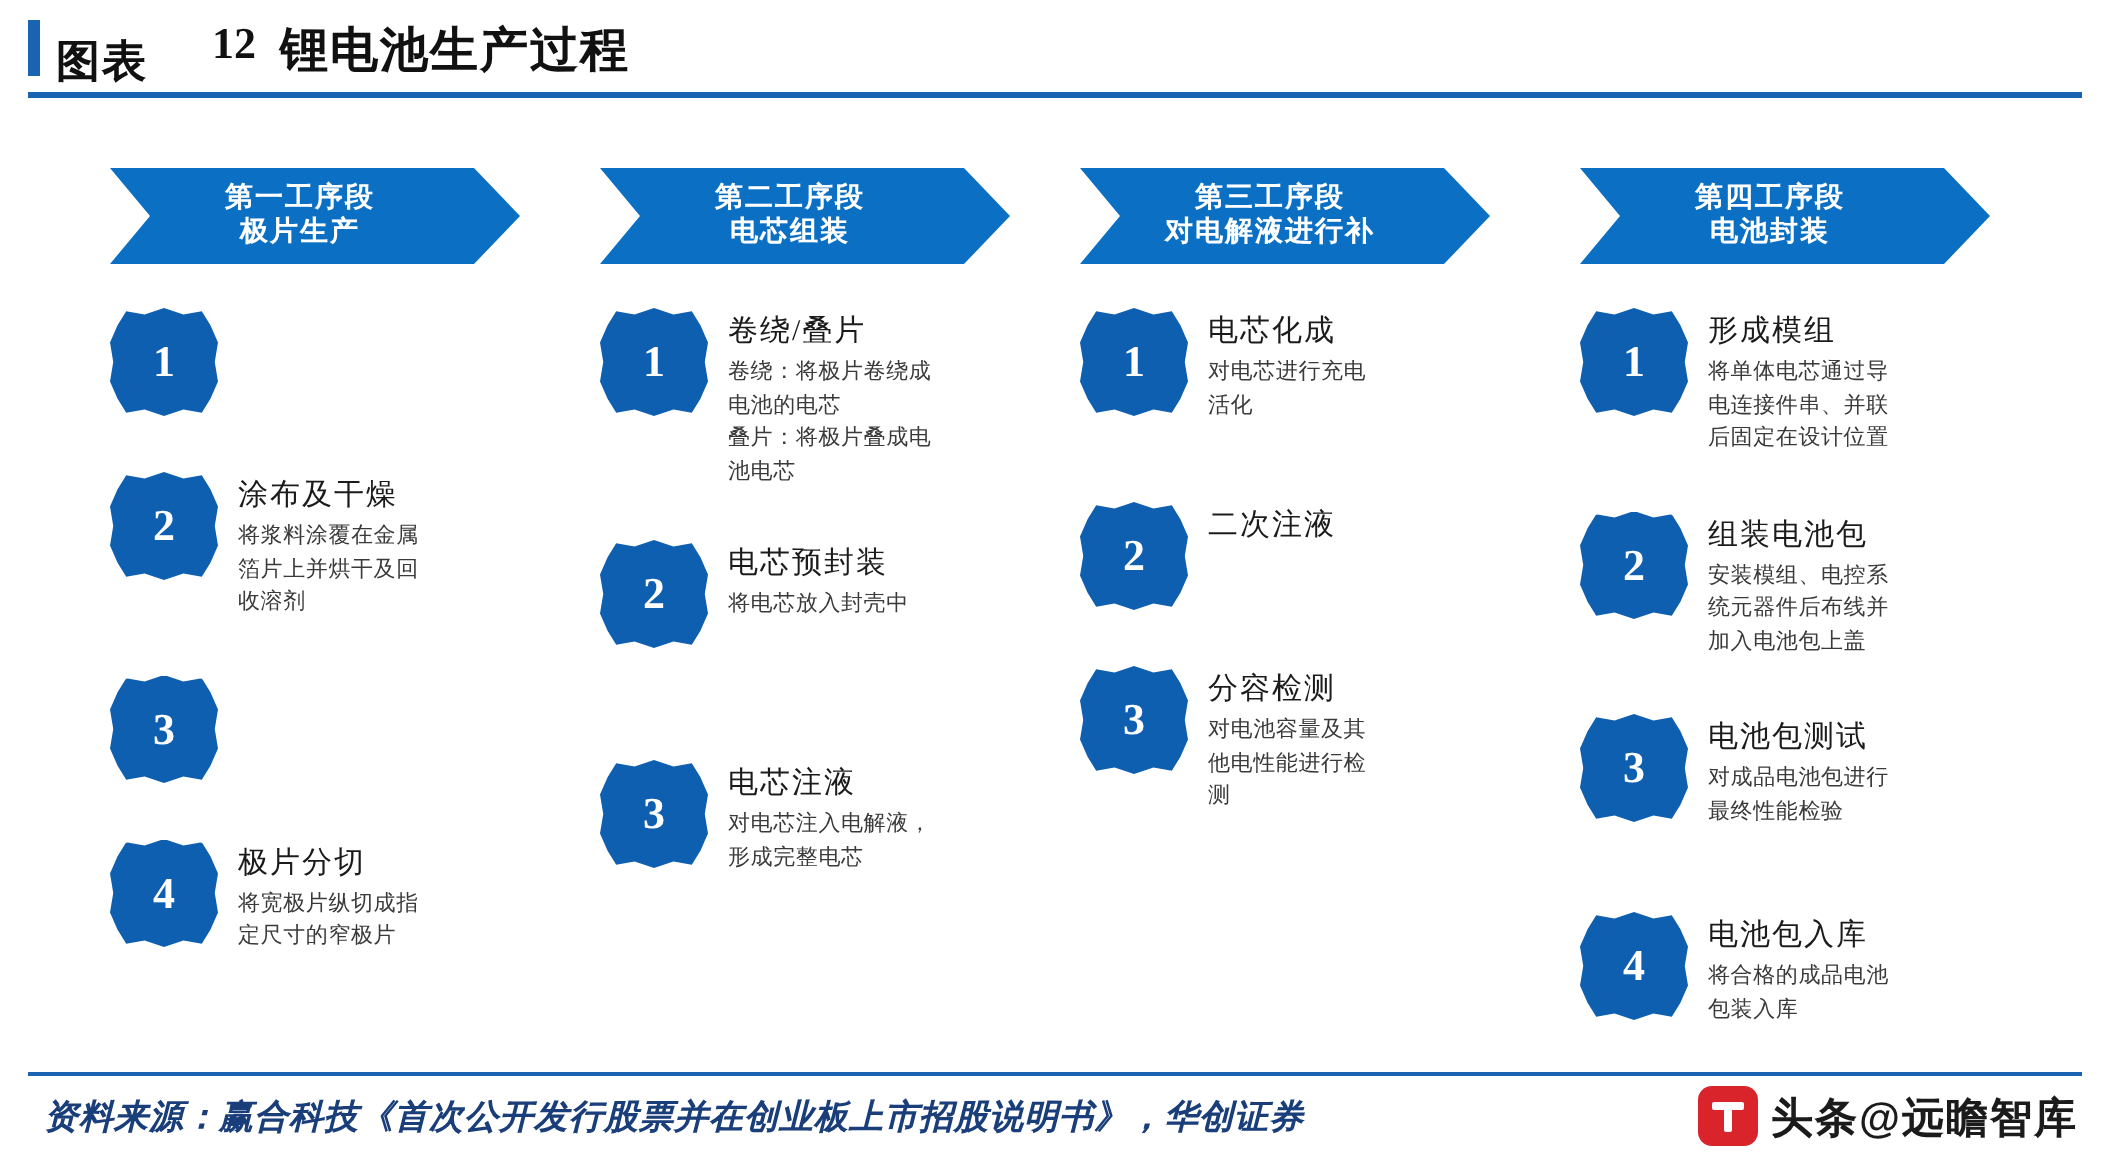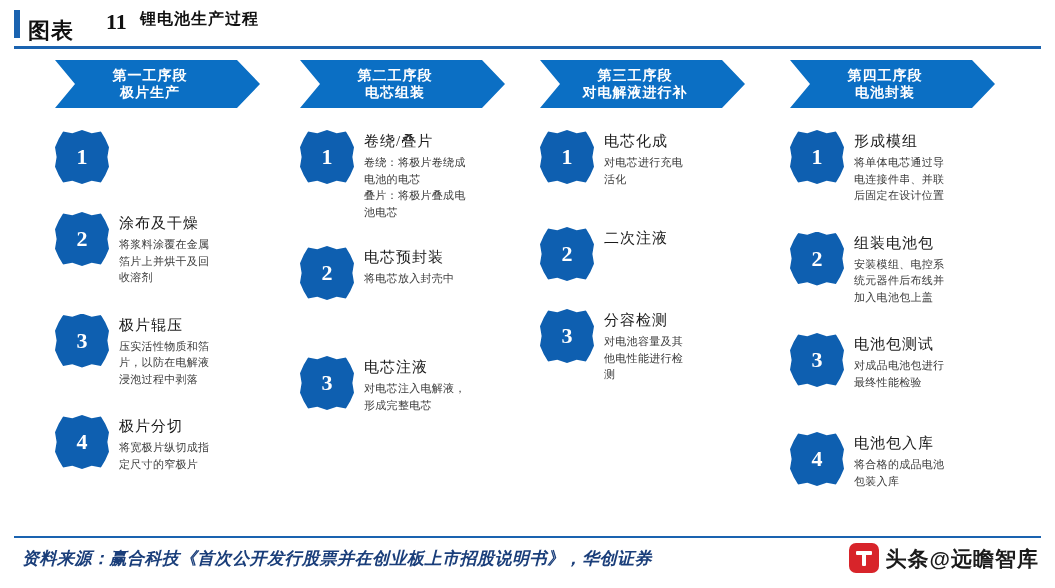--- a/index.html
+++ b/index.html
@@ -21,21 +21,21 @@
     position:absolute;left:28px;top:16px;
     font-size:22px;font-weight:bold;color:#111;letter-spacing:1px;
     font-family:"Liberation Serif", serif;
   }
   .hdr-num{
     position:absolute;left:106px;top:9px;
     font-size:22px;font-weight:bold;color:#111;
   }
   .hdr-title{
     position:absolute;left:140px;top:9px;
-    font-size:16px;font-weight:bold;color:#111;letter-spacing:1px;
+    font-size:24px;font-weight:bold;color:#111;letter-spacing:1px;
   }
   .hdr-rule{
     position:absolute;left:14px;top:46px;width:1027px;height:3px;background:#1a63b0;
   }
   
   .footer-rule{
     position:absolute;left:14px;top:536px;width:1027px;height:2px;background:#1a63b0;
   }
   .footer-src{
     position:absolute;left:22px;top:547px;
@@ -56,21 +56,21 @@
   }
   .brand-logo:after{
     content:"";position:absolute;left:13px;top:8px;width:4px;height:15px;background:#fff;border-radius:1px;
   }
   .brand-text{
     font-size:21px;font-weight:bold;color:#1b1b1b;letter-spacing:1px;
     font-family:"Liberation Sans", sans-serif;
   }
   
   .col{
-    position:absolute;top:60px;width:220px;
+    position:absolute;top:84px;width:220px;
   }
   .col-0{left:55px;}
   .col-1{left:300px;}
   .col-2{left:540px;}
   .col-3{left:790px;}
 
   
   .banner{
     position:relative;width:205px;height:48px;
   }
@@ -123,21 +123,21 @@
     letter-spacing:0.3px;
   }
   .step-desc div{white-space:pre-wrap;}
 </style>
 </head>
 <body>
 
 <div class="header">
   <div class="hdr-bar"></div>
   <div class="hdr-label">图表</div>
-  <div class="hdr-num">11</div>
+  <div class="hdr-num">12</div>
   <div class="hdr-title">锂电池生产过程</div>
   <div class="hdr-rule"></div>
 </div>
 
 <div class="col col-0">
   <div class="banner">
     <div class="banner-shape"></div>
     <div class="banner-text">
       <span>第一工序段</span>
       <span>极片生产</span>
@@ -161,28 +161,20 @@
 箔片上并烘干及回
 收溶剂</div>
         </div>
     </div>
   </div>
   <div class="step" style="margin-top:28px">
     <div class="badge">
       <div class="badge-shape"></div>
       <div class="badge-num">3</div>
     </div>
-    <div class="step-body">
-      <div class="step-title">极片辊压</div>
-      <div class="step-desc">
-          <div>压实活性物质和箔
-片，以防在电解液
-浸泡过程中剥落</div>
-        </div>
-    </div>
   </div>
   <div class="step" style="margin-top:28px">
     <div class="badge">
       <div class="badge-shape"></div>
       <div class="badge-num">4</div>
     </div>
     <div class="step-body">
       <div class="step-title">极片分切</div>
       <div class="step-desc">
           <div>将宽极片纵切成指

